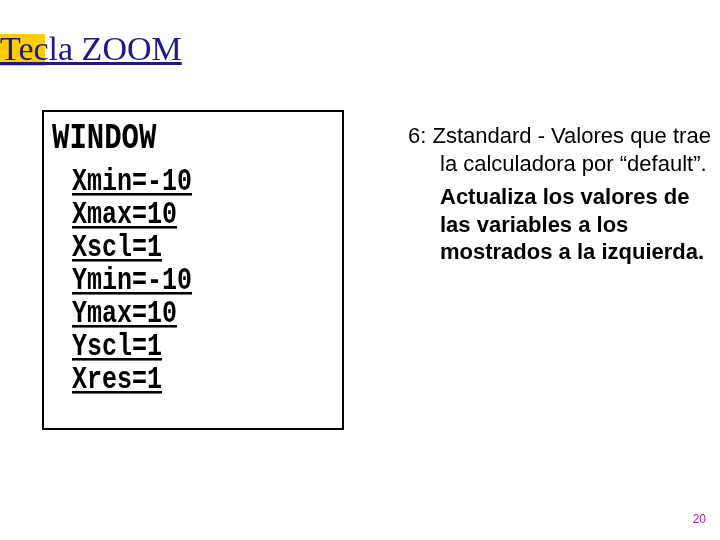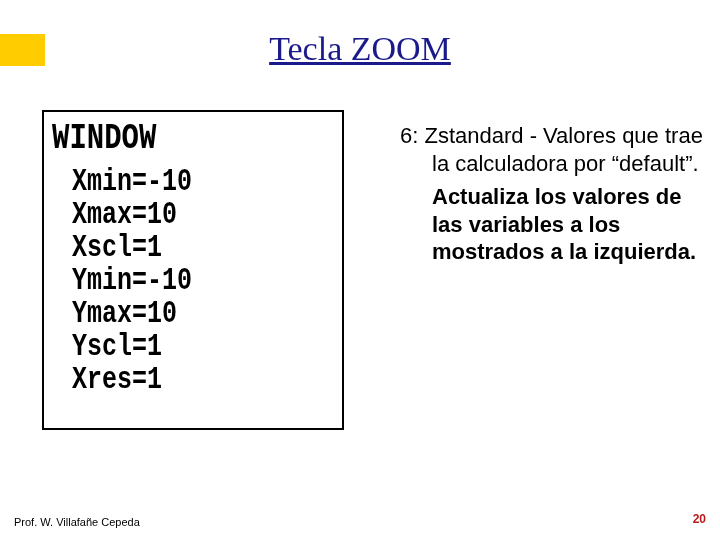--- a/index.html
+++ b/index.html
@@ -9,21 +9,21 @@
     font-family: Verdana, Arial, sans-serif;
     position:relative; overflow:hidden;
   }
   .accent-square {
     position:absolute; left:0; top:34px;
     width:45px; height:32px;
     background:#ffcc00;
   }
   .title {
     position:absolute; left:0; right:0; top:30px;
-    text-align:center;
+    text-align:left;
     font-family:"Comic Sans MS", cursive;
     font-size:34px;
     color:#1a1a8a;
     text-decoration: underline;
   }
   .calc-screen {
     position:absolute; left:42px; top:110px;
     width:302px; height:320px;
     border:2px solid #000;
     background:#fff;
@@ -39,42 +39,42 @@
     transform:scaleY(1.25);
     transform-origin: top left;
   }
   .calc-line {
     font-size:25px;
     padding-left:20px;
     line-height:1.32;
     transform:scaleY(1.28);
     transform-origin: top left;
   }
-  .calc-lines { margin-top:10px; }
+  .calc-lines { margin-top:10px;text-decoration:underline; }
   .desc {
-    position:absolute; left:372px; top:122px; width:340px;
+    position:absolute; left:380px; top:122px; width:340px;
     font-size:22px; color:#000;
     line-height:1.25;
   }
   .desc .para1 {
     text-indent:-32px; padding-left:60px;
     margin-bottom:6px;
   }
   .desc .para2 {
     padding-left:60px;
     font-weight:bold;
   }
   .footer-left {
     position:absolute; left:14px; bottom:10px;
     font-size:11px; color:#000;
     line-height:1.25;
   }
   .page-num {
     position:absolute; right:14px; bottom:14px;
-    font-size:12px; color:#b91c1c;font-weight:bold;
+    font-size:12px; color:#a21caf;
   }
 </style>
 </head>
 <body>
 
 <div class="accent-square"></div>
 
 <div class="title">Tecla ZOOM</div>
 
 <div class="calc-screen">
@@ -89,16 +89,15 @@
     <div class="calc-line">Xres=1</div>
   </div>
 </div>
 
 <div class="desc">
   <div class="para1">6: Zstandard - Valores que trae la calculadora por “default”.</div>
   <div class="para2">Actualiza los valores de las variables a los mostrados a la izquierda.</div>
 </div>
 
 <div class="footer-left">
-  <div>Prof. W. Villafañe Cepeda</div>
 </div>
 
 <div class="page-num">20</div>
 
 </body></html>

